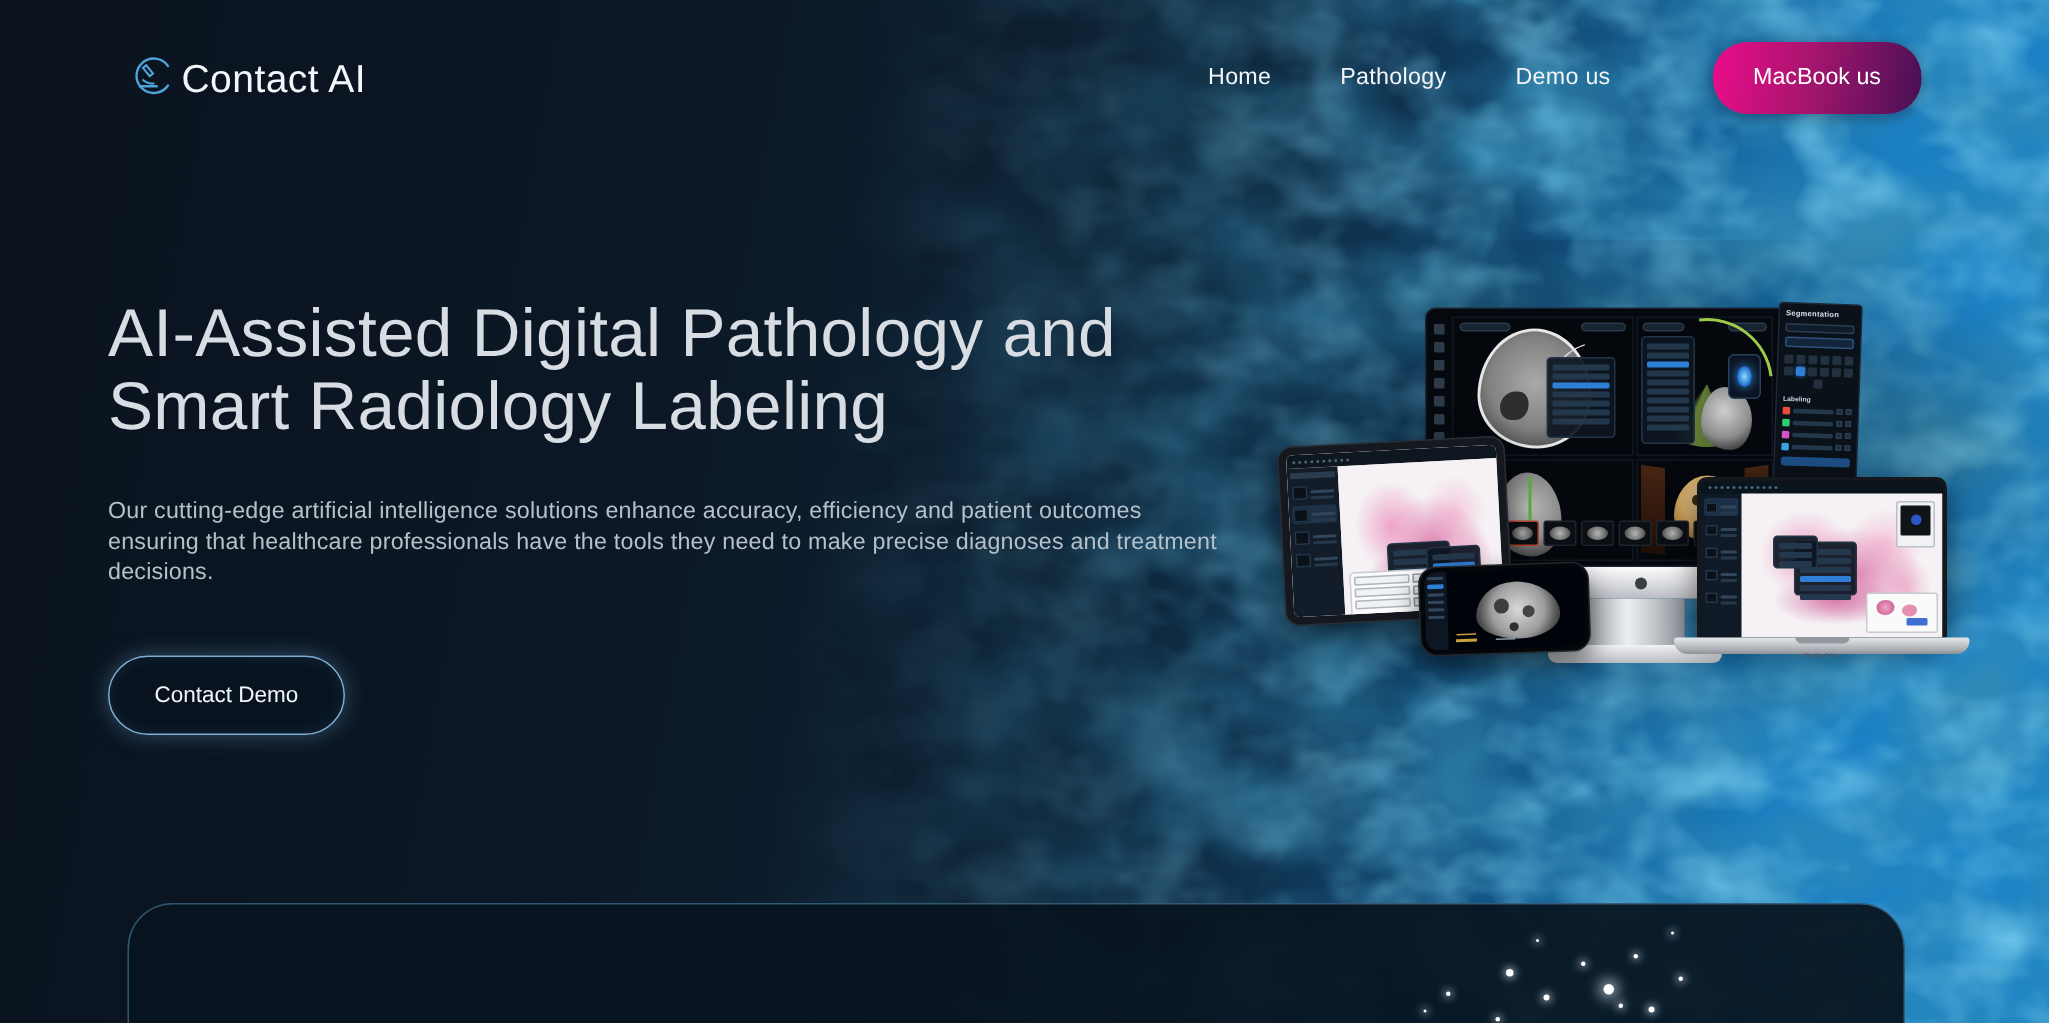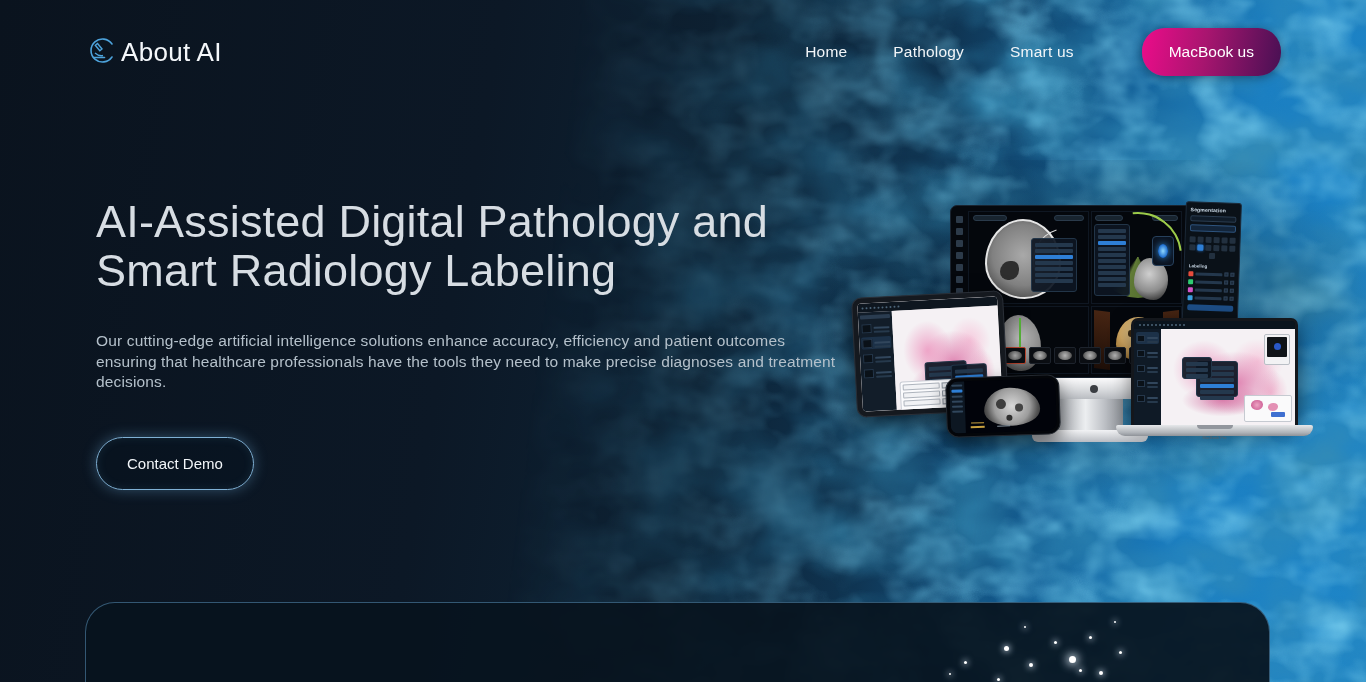--- a/index.html
+++ b/index.html
@@ -45,21 +45,21 @@
   .contact-btn{
     margin-left:22px;
     border:none; cursor:pointer;
     padding:15px 27px; border-radius:23px;
     font-family:inherit; font-size:15.5px; font-weight:500; color:#fff;
     background:linear-gradient(100deg,#ec0c8a 0%,#a8156f 45%,#471053 100%);
     box-shadow:0 2px 10px rgba(0,0,0,.35);
   }
 
   
-  .hero{ position:absolute; left:96px; top:198px; width:880px; z-index:5; }
+  .hero{ position:absolute; left:72px; top:198px; width:880px; z-index:5; }
   .hero h1{
     font-size:45px; line-height:1.08; font-weight:500;
     color:#d7dde3; letter-spacing:.2px;
   }
   .hero p{
     margin-top:36px; width:748px;
     font-size:15.5px; line-height:1.32; color:#b4c0ca; letter-spacing:.15px;
   }
   .demo-btn{
     margin-top:44px;
@@ -313,26 +313,26 @@
 <header class="header">
   <div class="logo">
     <span>
       <svg width="34" height="34" viewBox="0 0 34 34" fill="none">
         <path d="M27 11 A11.5 11.5 0 1 0 27 24" stroke="#4da3dc" stroke-width="1.6" stroke-linecap="round"></path>
         <path d="M12.5 10.5 l4.5 5.5 -2.2 1.8 -4.5 -5.5 z" stroke="#4da3dc" stroke-width="1.4" fill="none"></path>
         <path d="M10 20 q4 3.5 8 2.5" stroke="#4da3dc" stroke-width="1.4" fill="none"></path>
         <path d="M8.5 24.5 h11" stroke="#4da3dc" stroke-width="1.6" stroke-linecap="round"></path>
       </svg>
     </span>
-    <span class="logo-text">About AI</span>
+    <span class="logo-text">Contact AI</span>
   </div>
   <nav class="nav">
     <a href="#">Home</a>
     <a href="#">Pathology</a>
-    <a href="#">Smart us</a>
+    <a href="#">Demo us</a>
     <button class="contact-btn">MacBook us</button>
   </nav>
 </header>
 
 <section class="hero">
   <h1>
     <span style="display:block">AI-Assisted Digital Pathology and</span>
     <span style="display:block">Smart Radiology Labeling</span>
   </h1>
   <p>Our cutting-edge artificial intelligence solutions enhance accuracy, efficiency and patient outcomes ensuring that healthcare professionals have the tools they need to make precise diagnoses and treatment decisions.</p>

